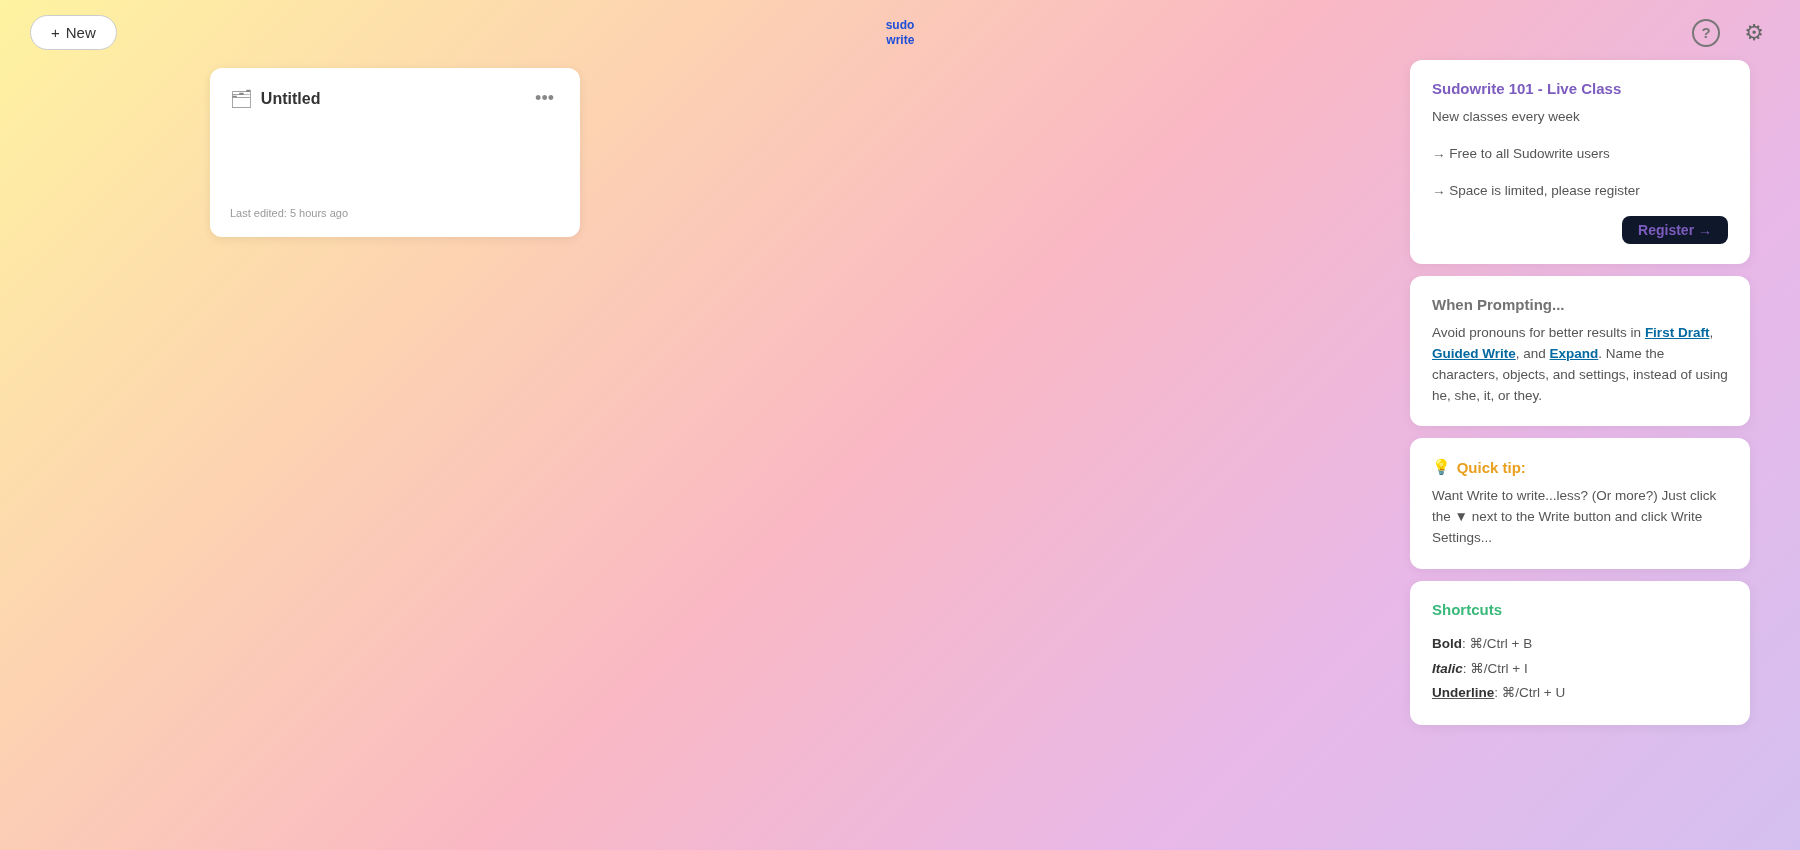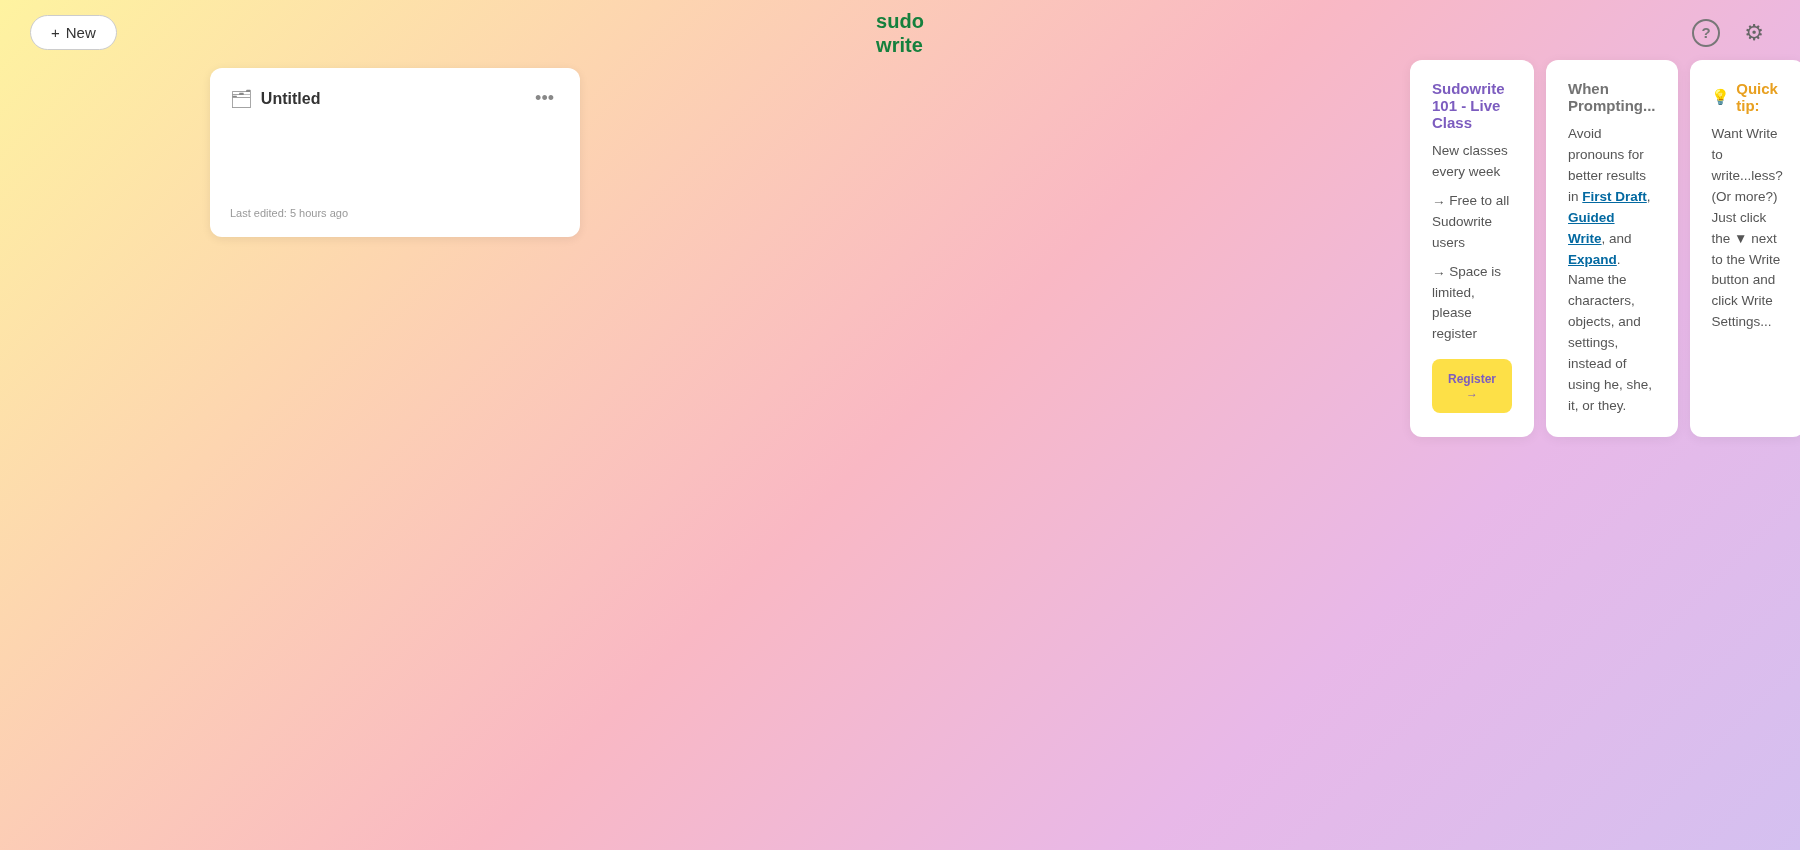--- a/index.html
+++ b/index.html
@@ -37,24 +37,24 @@
       cursor: pointer;
       font-size: 15px;
       color: #333;
       font-weight: 500;
     }
 
     .logo {
       position: absolute;
       left: 50%;
       transform: translateX(-50%);
-      text-align: left;
-      font-size: 20px;
-      font-weight: 600;
-      color: #15803d;
+      text-align: right;
+      font-size: 12px;
+      font-weight: 600;
+      color: #1d4ed8;
       line-height: 1.2;
     }
 
     .header-icons {
       display: flex;
       align-items: center;
       gap: 18px;
     }
 
     .header-icon {
@@ -121,20 +121,21 @@
       margin-top: 8px;
     }
 
     
     .right-panel {
       position: absolute;
       top: 60px;
       right: 50px;
       width: 340px;
       display: flex;
+      flex-direction: column;
       gap: 12px;
     }
 
     .info-card {
       background: white;
       border-radius: 12px;
       padding: 20px 22px;
       box-shadow: 0 2px 12px rgba(0,0,0,0.06);
     }
 
@@ -178,33 +179,33 @@
     .card-body strong {
       font-weight: 700;
       color: #0369a1;
       text-decoration: underline;
     }
 
     .arrow-item {
       display: flex;
       align-items: flex-start;
       gap: 4px;
-      margin-top: 8px;
+      margin-top: 16px;
     }
 
     .register-btn {
       display: block;
       margin-top: 14px;
       margin-left: auto;
-      padding: 13px 16px;
-      background: #fde047;
+      padding: 6px 16px;
+      background: #0f172a;
       color: #7c5cbf;
       border: none;
       border-radius: 8px;
-      font-size: 12px;
+      font-size: 14px;
       font-weight: 600;
       cursor: pointer;
     }
 
     .shortcut-line {
       font-size: 13.5px;
       color: #555;
       line-height: 1.8;
     }
 
@@ -300,15 +301,26 @@
   <div class="info-card">
     <div class="card-title-tip">
       <span>💡</span>
       <span>Quick tip:</span>
     </div>
     <div class="card-body">Want Write to write...less? (Or more?) Just click the ▼ next to the Write button and click Write Settings...</div>
   </div>
 
   <div class="info-card">
     <div class="card-title-shortcuts">Shortcuts</div>
+    <div class="card-body">
+      <div class="shortcut-line">
+        <span class="shortcut-label">Bold</span><span>: </span><span>⌘/Ctrl + B</span>
+      </div>
+      <div class="shortcut-line">
+        <em><span class="shortcut-label">Italic</span></em><span>: </span><span>⌘/Ctrl + I</span>
+      </div>
+      <div class="shortcut-line">
+        <u><span class="shortcut-label">Underline</span></u><span>: </span><span>⌘/Ctrl + U</span>
+      </div>
+    </div>
   </div>
 
 </div>
 
 </body></html>

